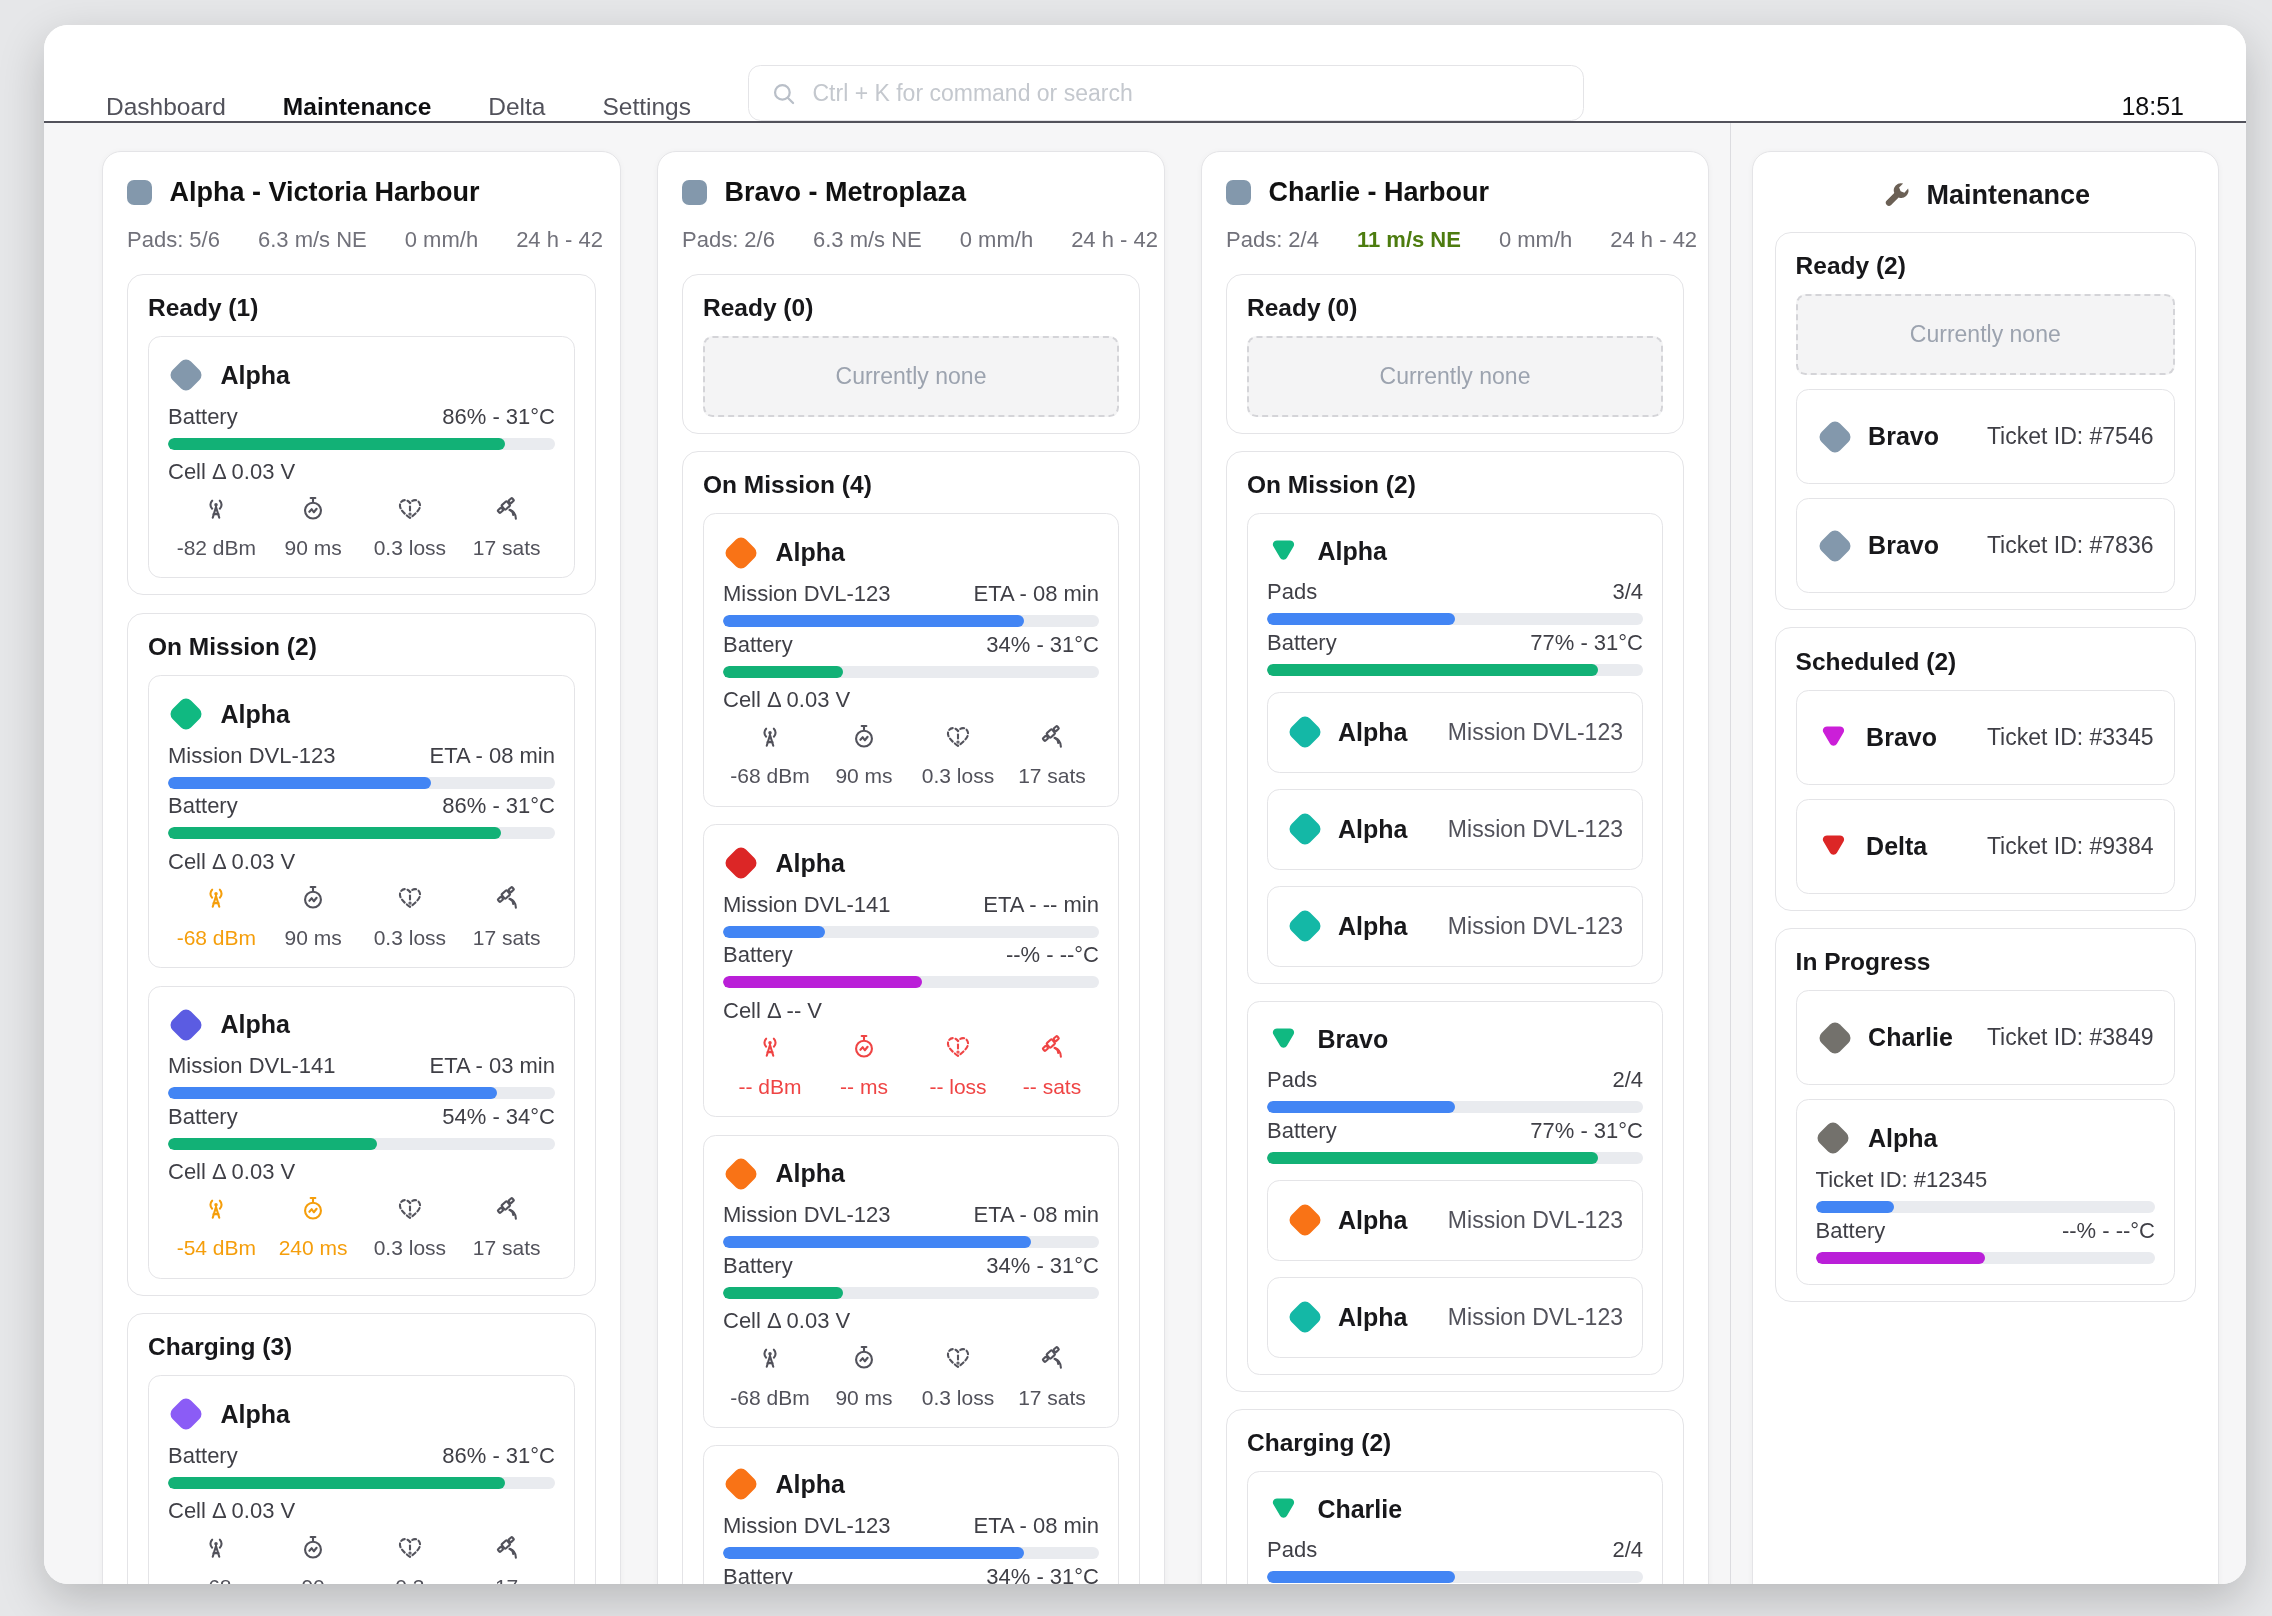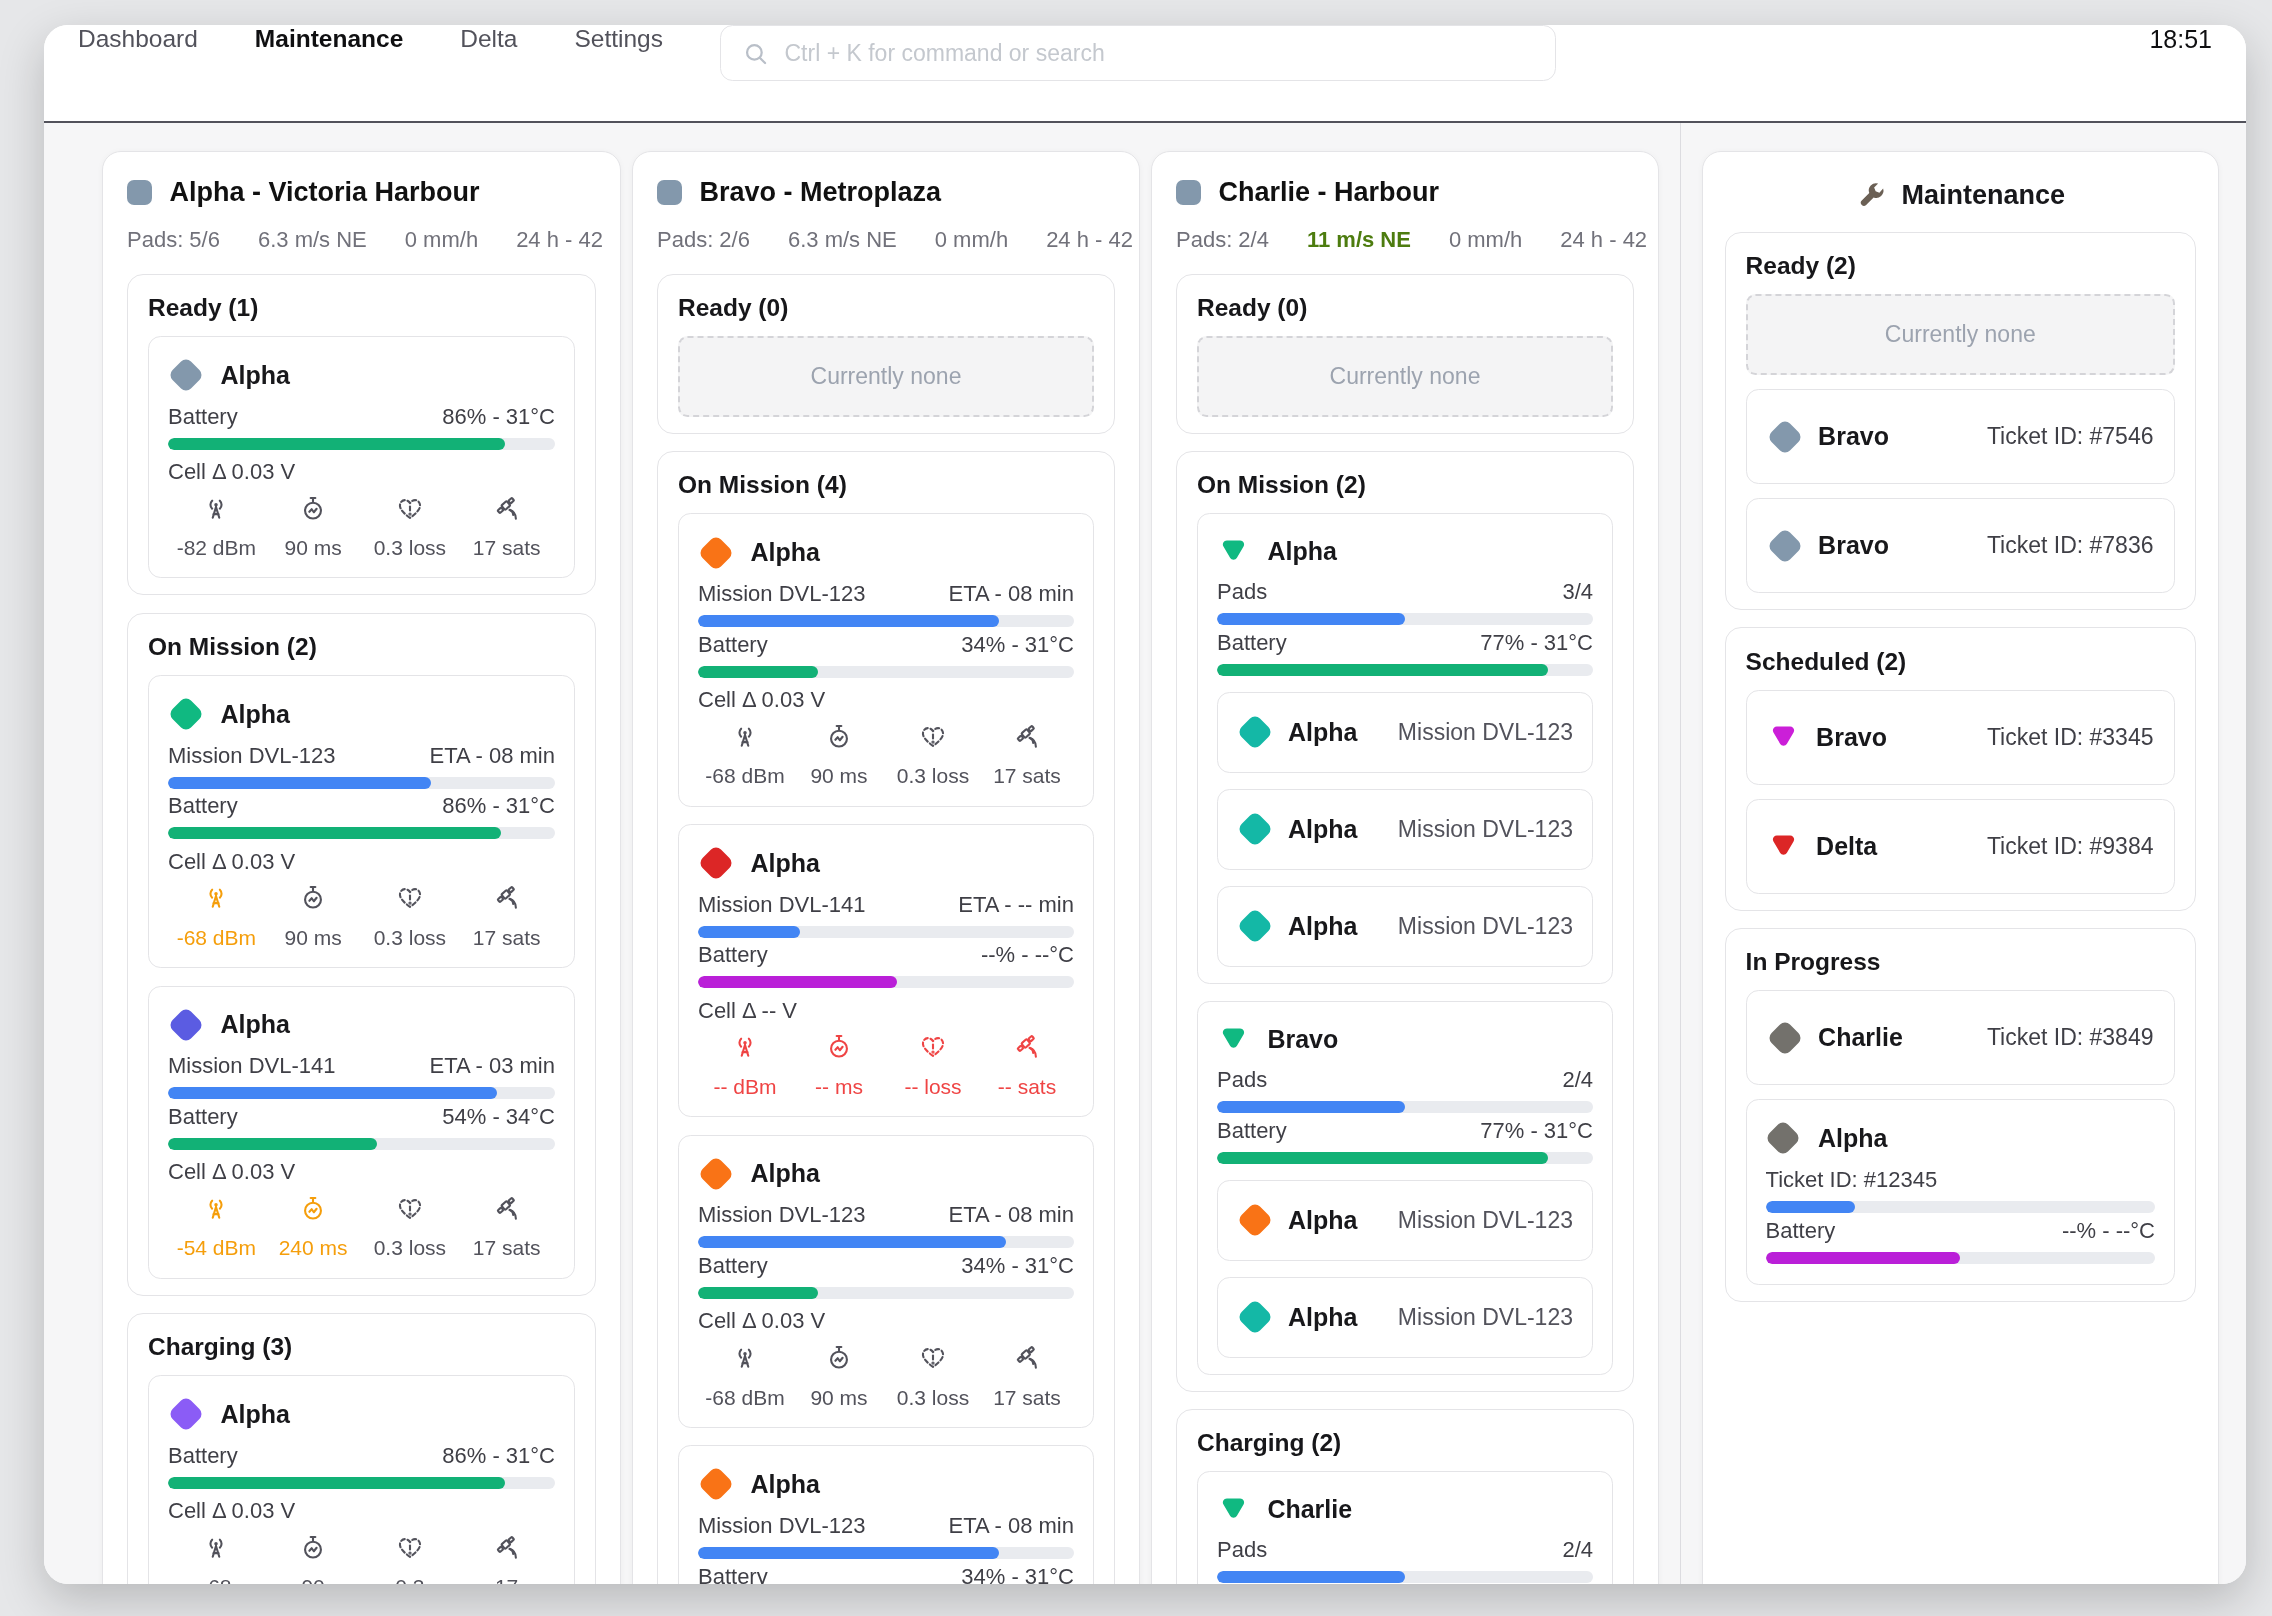--- a/index.html
+++ b/index.html
@@ -10,22 +10,22 @@
     color:#18181b;position:relative;
   }
   .window{
     position:absolute;left:44px;top:25px;width:2202px;height:1559px;
     background:#ffffff;border-radius:24px;overflow:hidden;
     box-shadow:0 16px 47px rgba(0,0,0,.20);
     display:flex;flex-direction:column;
   }
   
   .nav{
-    height:96px;flex:none;display:flex;align-items:flex-start;
-    padding:0 34px;background:#fff;border-bottom:2.4px solid #52525b;
+    height:96px;flex:none;display:flex;align-items:flex-end;
+    padding:0 62px;background:#fff;border-bottom:2.4px solid #52525b;
   }
   .nav-items{display:flex;gap:57px;list-style:none;margin:0;padding:0}
   .nav-item{font-size:24.5px;color:#52525b;cursor:pointer;white-space:nowrap}
   .nav-item.active{font-weight:bold;color:#0f0f11}
   .search{
     margin-left:57px;width:793px;height:54px;border:1.6px solid #e4e4e7;border-radius:12.6px;
     display:flex;align-items:center;gap:14px;padding:0 20.5px;background:#fff;
   }
   .search svg{width:27px;height:27px;flex:none}
   .search input{border:none;outline:none;flex:1;font-size:23px;color:#3f3f46;background:transparent}
@@ -111,21 +111,21 @@
       <svg viewBox="0 0 24 24" fill="none" stroke="#b9bfc8" stroke-width="2" stroke-linecap="round">
           <circle cx="11" cy="11" r="6.5"></circle>
           <path d="M16 16l4.5 4.5"></path>
         </svg>
       <input type="text" placeholder="Ctrl + K for command or search" style="">
     </div>
     <div class="time">18:51</div>
   </div>
 
   <div class="content">
-    <div id="stations" style="display:flex;gap:11px">
+    <div id="stations" style="display:flex;gap:36px">
         <div class="station w1">
           <div class="station-header">
             <span class="status-square" style="background: rgb(131, 152, 172);"></span>
             <span>Alpha - Victoria Harbour</span>
           </div>
           <div class="station-stats">
             <span class="stat">Pads: 5/6</span>
             <span class="stat">6.3 m/s NE</span>
             <span class="stat">0 mm/h</span>
             <span class="stat">24 h - 42</span>

